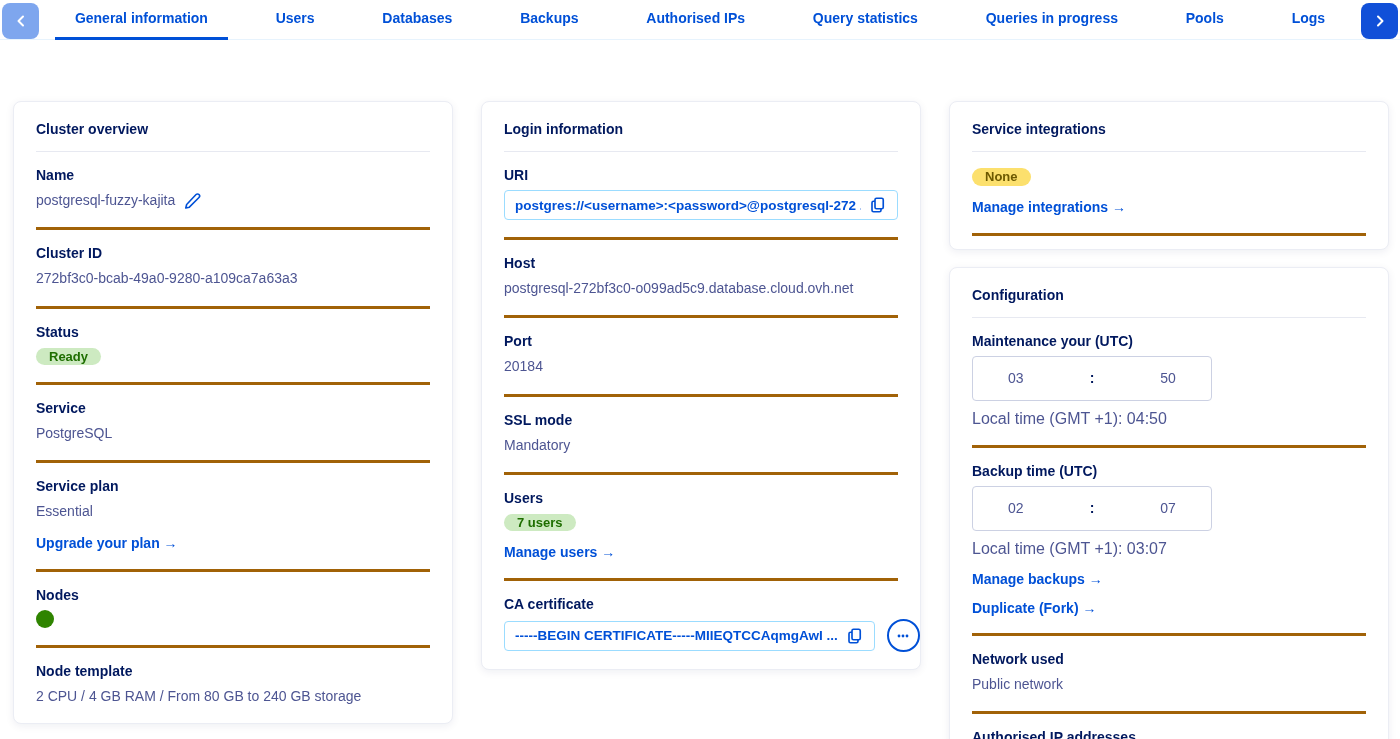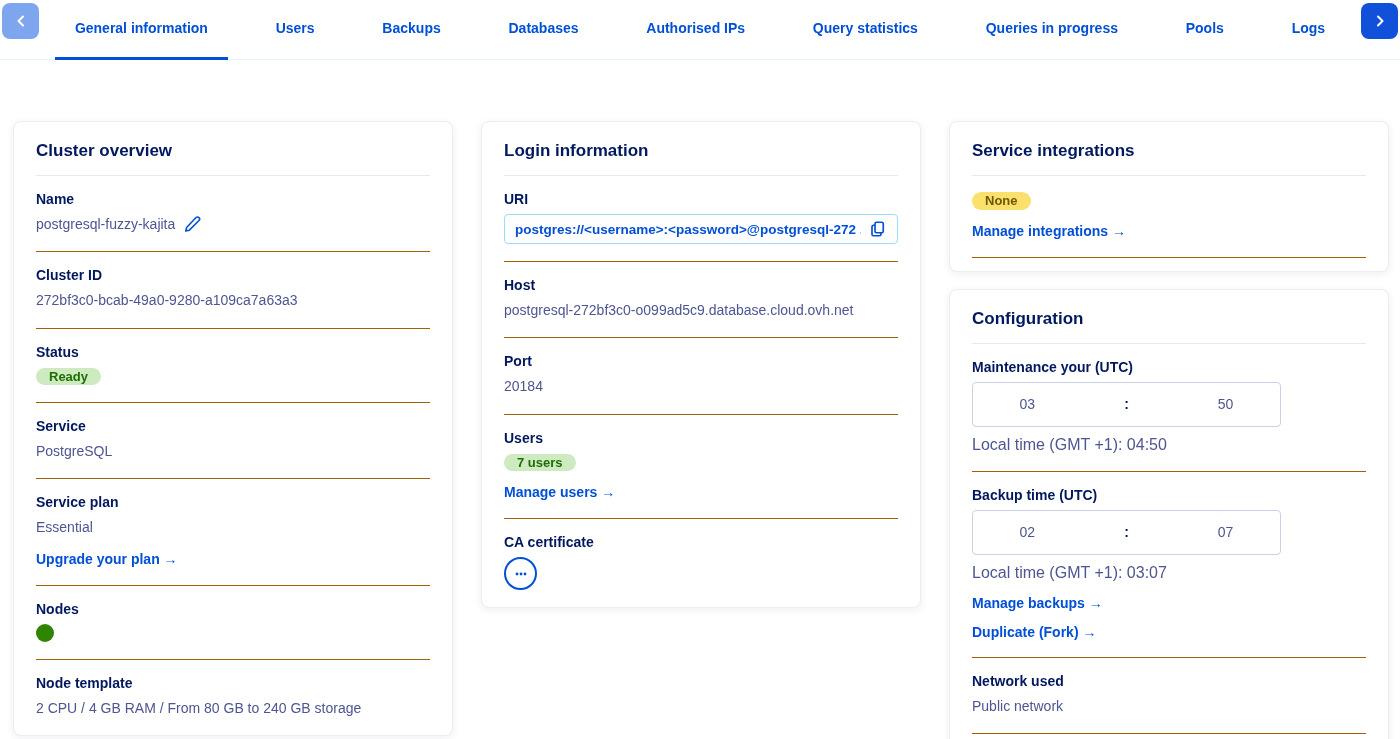--- a/index.html
+++ b/index.html
@@ -7,21 +7,21 @@
   body {
     font-family: "Liberation Sans", sans-serif;
     background: #ffffff;
     color: #00185e;
   }
 
   
   .tabbar {
     display: flex;
     align-items: stretch;
-    height: 60px;
+    height: 40px;
     background: #fff;
     box-shadow: inset 0 -1px 0 #e7f3fd;
   }
   .scroll-btn {
     flex: none;
     width: 37px; height: 36px;
     margin: 3px 2px;
     border: none;
     border-radius: 8px;
     display: flex; align-items: center; justify-content: center;
@@ -59,37 +59,37 @@
   .col { width: 440px; flex: none; display: flex; flex-direction: column; }
   .card {
     background: #fff;
     border: 1px solid #ebedf4;
     border-radius: 8px;
     box-shadow: 0 2px 8px rgba(20, 30, 90, 0.07);
     padding: 0 22px;
   }
   .card + .card { margin-top: 17px; }
   .card h2 {
-    font-size: 17px;
+    font-size: 14px;
     font-weight: 700;
     color: #00185e;
     padding: 19px 0 14px;
     border-bottom: 1px solid #e7e9f1;
   }
-  .row { padding: 15px 0 17px; border-bottom: 1px solid #a16207; }
+  .row { padding: 15px 0 17px; border-bottom: 3px solid #a16207; }
   .row.last { border-bottom: none; }
   .label {
     font-size: 14px;
     font-weight: 700;
     color: #00185e;
     margin-bottom: 7px;
   }
   .value { font-size: 14px; color: #4d5592; line-height: 1.45; }
   .value + .value { margin-top: 10px; }
-  .value-line { display: flex; align-items: flex-start; gap: 8px; }
+  .value-line { display: flex; align-items: center; gap: 8px; }
   .link {
     display: inline-block;
     margin-top: 13px;
     color: #0050d7;
     font-size: 14px;
     font-weight: 700;
     cursor: pointer;
     white-space: nowrap;
   }
   .link.block { display: block; }
@@ -136,21 +136,21 @@
     border-radius: 50%;
     border: 2px solid #0050d7;
     background: #fff;
     display: flex; align-items: center; justify-content: center;
     cursor: pointer;
     padding: 0;
   }
 
   
   .time-box {
-    width: 309px; height: 45px;
+    width: 240px; height: 45px;
     border: 1px solid #ccd1e3;
     border-radius: 4px;
     display: flex; align-items: center; justify-content: space-around;
     font-size: 14px; color: #4d5592;
     background: #fff;
     margin-top: 3px;
   }
   .time-colon { color: #00185e; font-weight: 700; }
   .time-part { cursor: text; min-width: 24px; text-align: center; }
   .small-note { font-size: 16px; color: #4d5592; margin-top: 9px; }
@@ -163,22 +163,22 @@
 
   <header class="tabbar">
     <button class="scroll-btn left">
       <svg width="12" height="12" viewBox="0 0 12 12">
           <polyline points="8,1.5 3.5,6 8,10.5" fill="none" stroke="#ffffff" stroke-width="2" stroke-linecap="round" stroke-linejoin="round"></polyline>
         </svg>
     </button>
     <nav class="tabs">
       <div class="tab active">General information</div>
       <div class="tab">Users</div>
+      <div class="tab">Databases</div>
       <div class="tab">Backups</div>
-      <div class="tab">Databases</div>
       <div class="tab">Authorised IPs</div>
       <div class="tab">Query statistics</div>
       <div class="tab">Queries in progress</div>
       <div class="tab">Pools</div>
       <div class="tab">Logs</div>
     </nav>
     <button class="scroll-btn right">
       <svg width="12" height="12" viewBox="0 0 12 12">
           <polyline points="4,1.5 8.5,6 4,10.5" fill="none" stroke="#ffffff" stroke-width="2" stroke-linecap="round" stroke-linejoin="round"></polyline>
         </svg>
@@ -258,30 +258,43 @@
           <div class="label">Host</div>
           <div class="value">postgresql-272bf3c0-o099ad5c9.database.cloud.ovh.net</div>
         </div>
 
         <div class="row">
           <div class="label">Port</div>
           <div class="value">20184</div>
         </div>
 
 
+        <div class="row">
+          <div class="label">SSL mode</div>
+          <div class="value">Mandatory</div>
+        </div>
 
         <div class="row">
           <div class="label">Users</div>
           <span class="badge green">7 users</span><br>
           <a class="link">Manage users →</a>
         </div>
 
         <div class="row last">
           <div class="label">CA certificate</div>
           <div class="ca-line">
+            <div class="code-box">
+              <span class="code-text">-----BEGIN CERTIFICATE-----MIIEQTCCAqmgAwI ...</span>
+              <button class="icon-btn">
+                <svg width="18" height="18" viewBox="0 0 24 24" fill="none" stroke="#0050d7" stroke-width="2.2" stroke-linejoin="round">
+                    <rect x="8" y="3" width="11" height="14" rx="2"></rect>
+                    <path d="M8 7H6a2 2 0 0 0-2 2v10a2 2 0 0 0 2 2h8a2 2 0 0 0 2-2v-2"></path>
+                  </svg>
+              </button>
+            </div>
             <button class="dots-btn">
               <svg width="16" height="16" viewBox="0 0 16 16">
                   <circle cx="4" cy="8" r="1.4" fill="#0050d7"></circle>
                   <circle cx="8" cy="8" r="1.4" fill="#0050d7"></circle>
                   <circle cx="12" cy="8" r="1.4" fill="#0050d7"></circle>
                 </svg>
             </button>
           </div>
         </div>
       </section>

